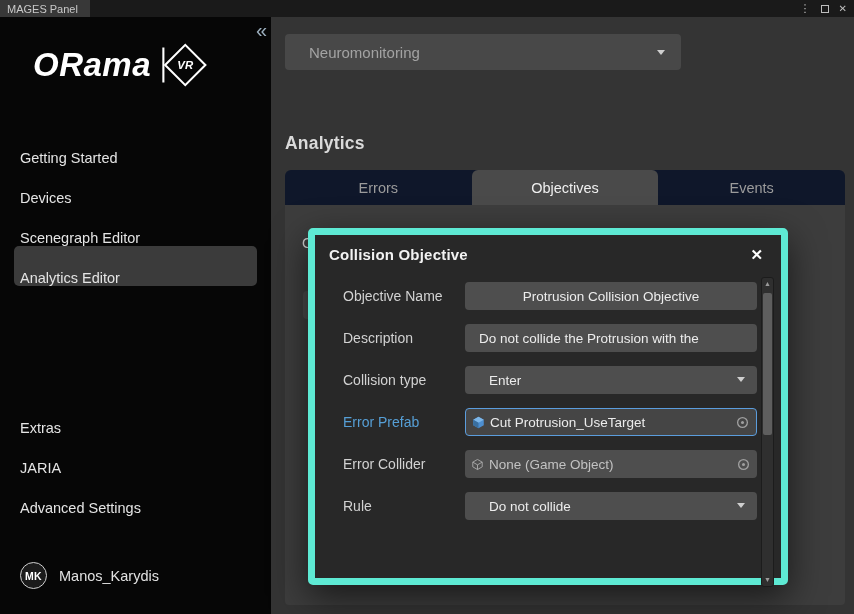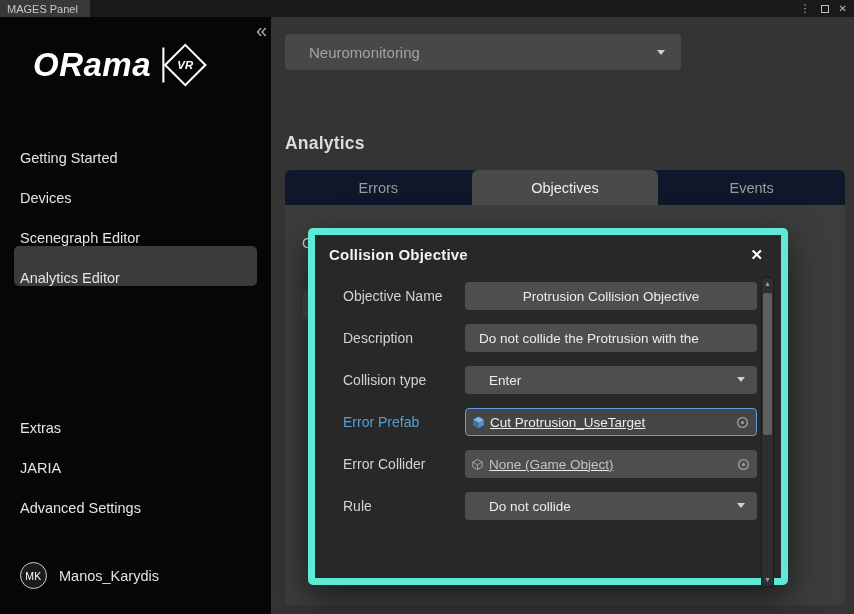--- a/index.html
+++ b/index.html
@@ -20,21 +20,21 @@
   .sidebar { position:absolute; top:17px; left:0; width:271px; height:597px; background:#060606; z-index:5; }
   .collapse { position:absolute; top:0px; right:4px; font-size:20px; color:#9db0bf; cursor:pointer; line-height:1.3; }
   .logo { position:absolute; top:20px; left:33px; display:flex; align-items:center; gap:1px;font-style:italic; }
   .logo-text { font-size:33px; font-weight:600; color:#ffffff; letter-spacing:.5px; line-height:1.15; }
   .logo-mark { width:56px; height:56px; display:block; }
   .nav { position:absolute; top:109px; left:0; right:0; }
   .nav-item { height:40px; margin:0 14px; padding-left:6px; display:flex; align-items:flex-end; font-size:14.5px; color:#e4e4e4; border-radius:5px; cursor:pointer; }
   .nav-item.active { background:#3b3b3b; }
   .nav-spacer { height:110px; }
   .user { position:absolute; left:20px; top:545px; display:flex; align-items:center; gap:12px; cursor:pointer; }
-  .avatar { width:27px; height:27px; border-radius:50%; border:1.5px solid #d0d0d0; background:#1b1b1b; color:#fff; font-size:10.5px; font-weight:normal; display:flex; align-items:center; justify-content:center; letter-spacing:.3px; }
+  .avatar { width:27px; height:27px; border-radius:50%; border:1.5px solid #d0d0d0; background:#1b1b1b; color:#fff; font-size:10.5px; font-weight:bold; display:flex; align-items:center; justify-content:center; letter-spacing:.3px; }
   .user-name { font-size:14.5px; color:#e2e2e2; }
 
   
   .main { position:absolute; top:17px; left:271px; right:0; bottom:0; background:#343434; }
   .scene-dd { position:absolute; left:14px; top:17px; width:396px; height:36px; background:#484848; border-radius:4px; display:flex; align-items:center; padding:0 16px 0 24px; color:#a3a3a3; font-size:15px; cursor:pointer; }
   .caret { width:0; height:0; border-left:4.5px solid transparent; border-right:4.5px solid transparent; border-top:5.5px solid #cfcfcf; display:inline-block; }
   .scene-dd .caret { margin-left:auto; }
   .heading { position:absolute; left:14px; top:116px; font-size:17.5px; font-weight:bold; color:#dadada; letter-spacing:.2px; }
   .tabs { position:absolute; left:14px; right:9px; top:153px; height:35px; display:flex; background:#0f172a; border-radius:6px 6px 0 0; }
   .tab { flex:1; display:flex; align-items:center; justify-content:center; font-size:14.5px; color:#9b9b9b; cursor:pointer; }
@@ -52,21 +52,21 @@
   .modal-close { margin-left:auto; color:#ffffff; font-size:15px; font-weight:bold; cursor:pointer; padding:0 4px; line-height:1; }
   .rows { position:absolute; top:40px; left:0; right:24px; }
   .frow { height:42px; display:flex; align-items:center; padding-left:28px; }
   .flabel { width:122px; flex-shrink:0; font-size:14px; color:#d2d2d2; }
   .flabel.blue { color:#569fd6; }
   .control { width:306px; height:28px; background:#4e4e4e; border-radius:4px; display:flex; align-items:center; position:relative; font-size:13.5px; color:#ececec; cursor:pointer; overflow:hidden; white-space:nowrap; }
   .control.tcenter { justify-content:center; }
   .control.tleft { padding:0 10px 0 14px; }
   .control.dropdown { padding-left:24px; }
   .control.dropdown .caret { position:absolute; right:12px; top:11px; }
-  .control.objfield { padding:10px 6px;text-decoration:underline; }
+  .control.objfield { padding:10px 6px; }
   .control.objfield.focused { border:1px solid #5b9ddd; background:#454545; }
   .obj-icon { width:13px; height:13px; margin-right:5px; flex-shrink:0; display:block; }
   .obj-text { flex:1; overflow:hidden; white-space:nowrap; }
   .obj-text.dim { color:#c2c2c2; }
   .picker { width:15px; height:15px; margin-left:5px; flex-shrink:0; cursor:pointer; display:block; }
 
   .scrollbar { position:absolute; top:42px; right:7px; width:13px; height:310px; background:#2f2f2f; border:1px solid #1c1c1c; border-radius:3px; }
   .scroll-arrow { position:absolute; left:0; right:0; text-align:center; font-size:7px; color:#9a9a9a; line-height:12px; cursor:pointer; }
   .sa-up { top:0; } .sa-down { bottom:0; }
   .thumb { position:absolute; top:15px; left:1px; width:9px; height:142px; background:#5e5e5e; border-radius:2px; cursor:grab; }

